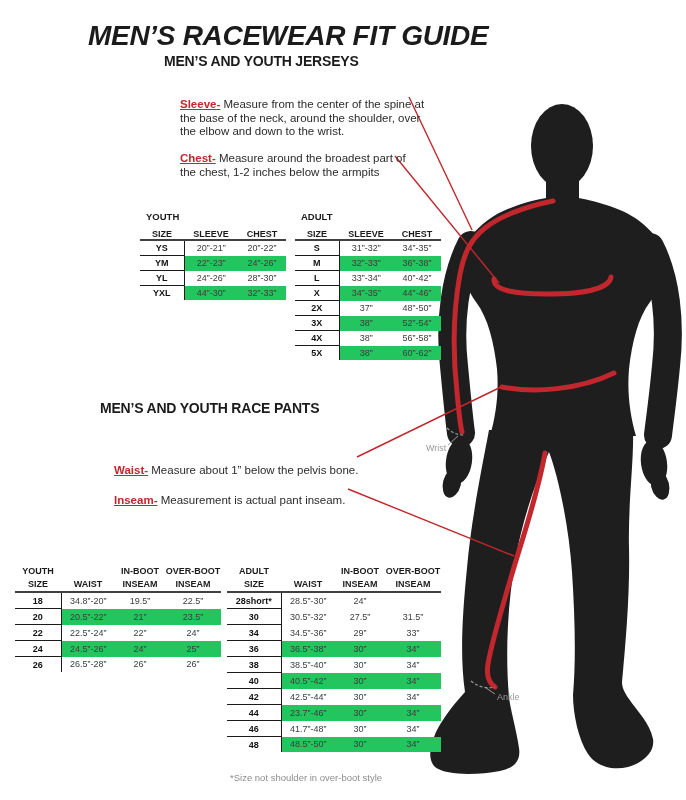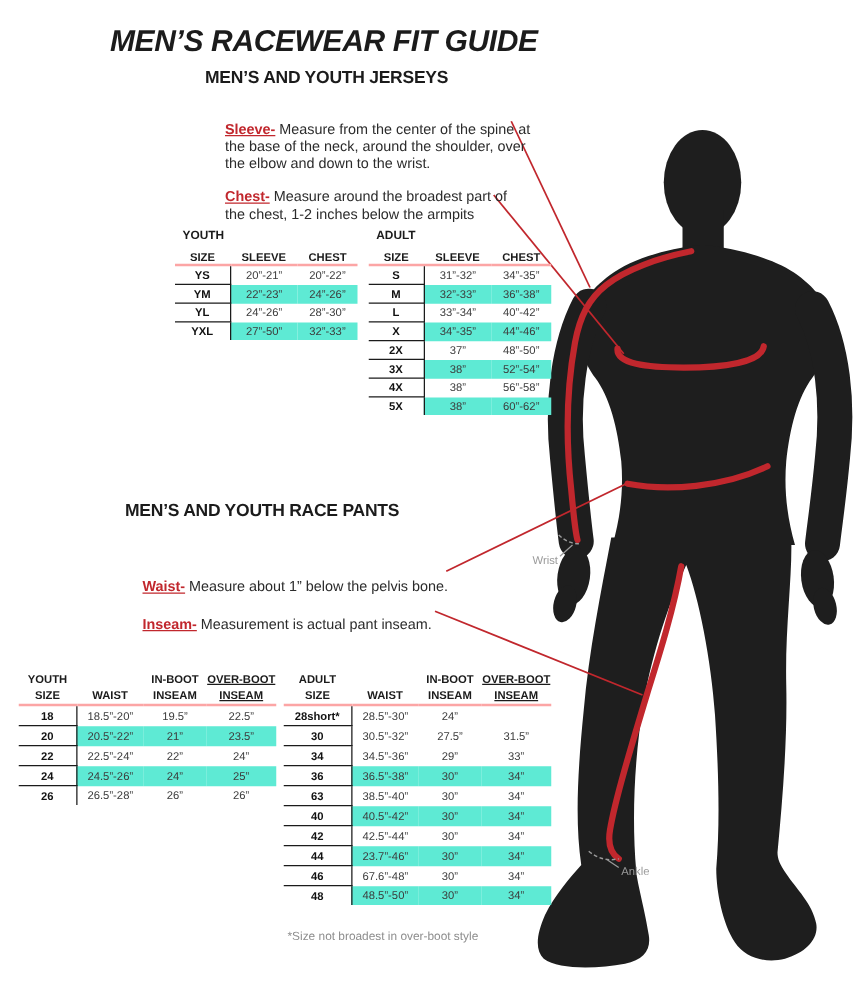--- a/index.html
+++ b/index.html
@@ -2,24 +2,24 @@
 <html><head>
 <meta charset="utf-8">
 <style>
   html,body{margin:0;padding:0;}
   body{
     width:686px;height:800px;position:relative;overflow:hidden;
     background:#ffffff;color:#231f20;
     font-family:"Liberation Sans",sans-serif;
   }
   .abs{position:absolute;}
-  .z2{z-index:2;}
+  .z2{z-index:2;margin-top:28px;}
   #figure-svg{position:absolute;left:0;top:0;z-index:1;}
 
-  .title{left:88px;top:20px;margin:0;font-size:24px;font-weight:bold;font-style:italic;letter-spacing:-0.3px;color:#1b1b1b;}
+  .title{left:88px;top:20px;margin:0;font-size:28px;font-weight:bold;font-style:italic;letter-spacing:-0.3px;color:#1b1b1b;}
   .sec-head{margin:0;font-size:14px;font-weight:bold;color:#1b1b1b;letter-spacing:-0.2px;}
   .jerseys-head{left:164px;top:53px;}
   .pants-head{left:100px;top:400px;}
 
   .desc{margin:17px;font-size:11.5px;line-height:13.5px;color:#2b2b2b;}
   .sleeve-desc{left:163px;top:81px;width:258px;}
   .chest-desc{left:163px;top:135px;width:240px;}
   .waist-desc{left:97px;top:447px;width:280px;}
   .inseam-desc{left:97px;top:477px;width:280px;}
   .term{color:#c1272d;font-weight:bold;text-decoration:underline;}
@@ -27,38 +27,38 @@
   .tbl-group{position:absolute;}
   .youth-jersey{left:140px;top:183px;}
   .adult-jersey{left:295px;top:183px;}
   .youth-pants{left:15px;top:537px;}
   .adult-pants{left:227px;top:537px;}
 
   .group-label{font-size:9.5px;font-weight:bold;color:#1b1b1b;padding-left:6px;height:13px;}
 
   table.fit-table{border-collapse:collapse;table-layout:fixed;}
   .fit-table th{font-size:9px;font-weight:bold;color:#1b1b1b;text-align:center;vertical-align:bottom;padding:0;}
-  .fit-table thead th{border-bottom:2px solid #fca5a5;}
+  .fit-table thead th{border-bottom:2px solid #404040;}
   .jersey-table th{height:15px;}
   .pants-table .h-top,.pants-table .h-bot{font-size:9px;font-weight:bold;line-height:13px;height:13px;}
   .fit-table td{font-size:9px;text-align:center;color:#3c3c3c;padding:0;}
   .jersey-table td{height:14px;}
   .pants-table td{height:15px;}
   td.size-col{font-weight:bold;color:#111;border-right:1.5px solid #1b1b1b;}
   .fit-table tbody tr:not(:last-child) td.size-col{border-bottom:1.4px solid #1b1b1b;}
-  .fit-table tbody tr.shaded td:not(.size-col){background:#5eead4;}
+  .fit-table tbody tr.shaded td:not(.size-col){background:#22c55e;}
 
   .jersey-table .c0{width:44px;}
   .jersey-table .c1{width:54px;}
   .jersey-table .c2{width:48px;}
   .youth-pants .c0{width:46px;}
   .adult-pants .c0{width:54px;}
   .pants-table .c1{width:54px;}
   .pants-table .c2{width:50px;}
-  .pants-table .c3{width:56px;text-decoration:underline;}
+  .pants-table .c3{width:56px;}
 
   .footnote{left:230px;top:744px;font-size:9.5px;color:#8d8d8d;}
 
   .fig-label{font-family:"Liberation Sans",sans-serif;font-size:9px;fill:#9b9b9b;}
 </style>
 </head>
 <body>
 
 <svg id="figure-svg" width="686" height="800" viewBox="0 0 686 800">
   <g fill="#1e1e1e">
@@ -127,21 +127,21 @@
           <td>22”-23”</td>
           <td>24”-26”</td>
         </tr>
         <tr>
           <td class="size-col">YL</td>
           <td>24”-26”</td>
           <td>28”-30”</td>
         </tr>
         <tr class="shaded">
           <td class="size-col">YXL</td>
-          <td>27”-50”</td>
+          <td>44”-30”</td>
           <td>32”-33”</td>
         </tr>
       </tbody>
   </table>
 </div>
 
 <div class="tbl-group z2 adult-jersey">
   <div class="group-label">ADULT</div>
   <table class="fit-table jersey-table">
     <thead>
@@ -220,21 +220,21 @@
         </th>
         <th class="c3">
           <div class="h-top">OVER-BOOT</div>
           <div class="h-bot">INSEAM</div>
         </th>
       </tr>
     </thead>
     <tbody>
         <tr>
           <td class="size-col">18</td>
-          <td>18.5”-20”</td>
+          <td>34.8”-20”</td>
           <td>19.5”</td>
           <td>22.5”</td>
         </tr>
         <tr class="shaded">
           <td class="size-col">20</td>
           <td>20.5”-22”</td>
           <td>21”</td>
           <td>23.5”</td>
         </tr>
         <tr>
@@ -300,21 +300,21 @@
           <td>29”</td>
           <td>33”</td>
         </tr>
         <tr class="shaded">
           <td class="size-col">36</td>
           <td>36.5”-38”</td>
           <td>30”</td>
           <td>34”</td>
         </tr>
         <tr>
-          <td class="size-col">63</td>
+          <td class="size-col">38</td>
           <td>38.5”-40”</td>
           <td>30”</td>
           <td>34”</td>
         </tr>
         <tr class="shaded">
           <td class="size-col">40</td>
           <td>40.5”-42”</td>
           <td>30”</td>
           <td>34”</td>
         </tr>
@@ -325,27 +325,27 @@
           <td>34”</td>
         </tr>
         <tr class="shaded">
           <td class="size-col">44</td>
           <td>23.7”-46”</td>
           <td>30”</td>
           <td>34”</td>
         </tr>
         <tr>
           <td class="size-col">46</td>
-          <td>67.6”-48”</td>
+          <td>41.7”-48”</td>
           <td>30”</td>
           <td>34”</td>
         </tr>
         <tr class="shaded">
           <td class="size-col">48</td>
           <td>48.5”-50”</td>
           <td>30”</td>
           <td>34”</td>
         </tr>
       </tbody>
   </table>
 </div>
 
-<div class="abs z2 footnote">*Size not broadest in over-boot style</div>
+<div class="abs z2 footnote">*Size not shoulder in over-boot style</div>
 
 </body></html>

